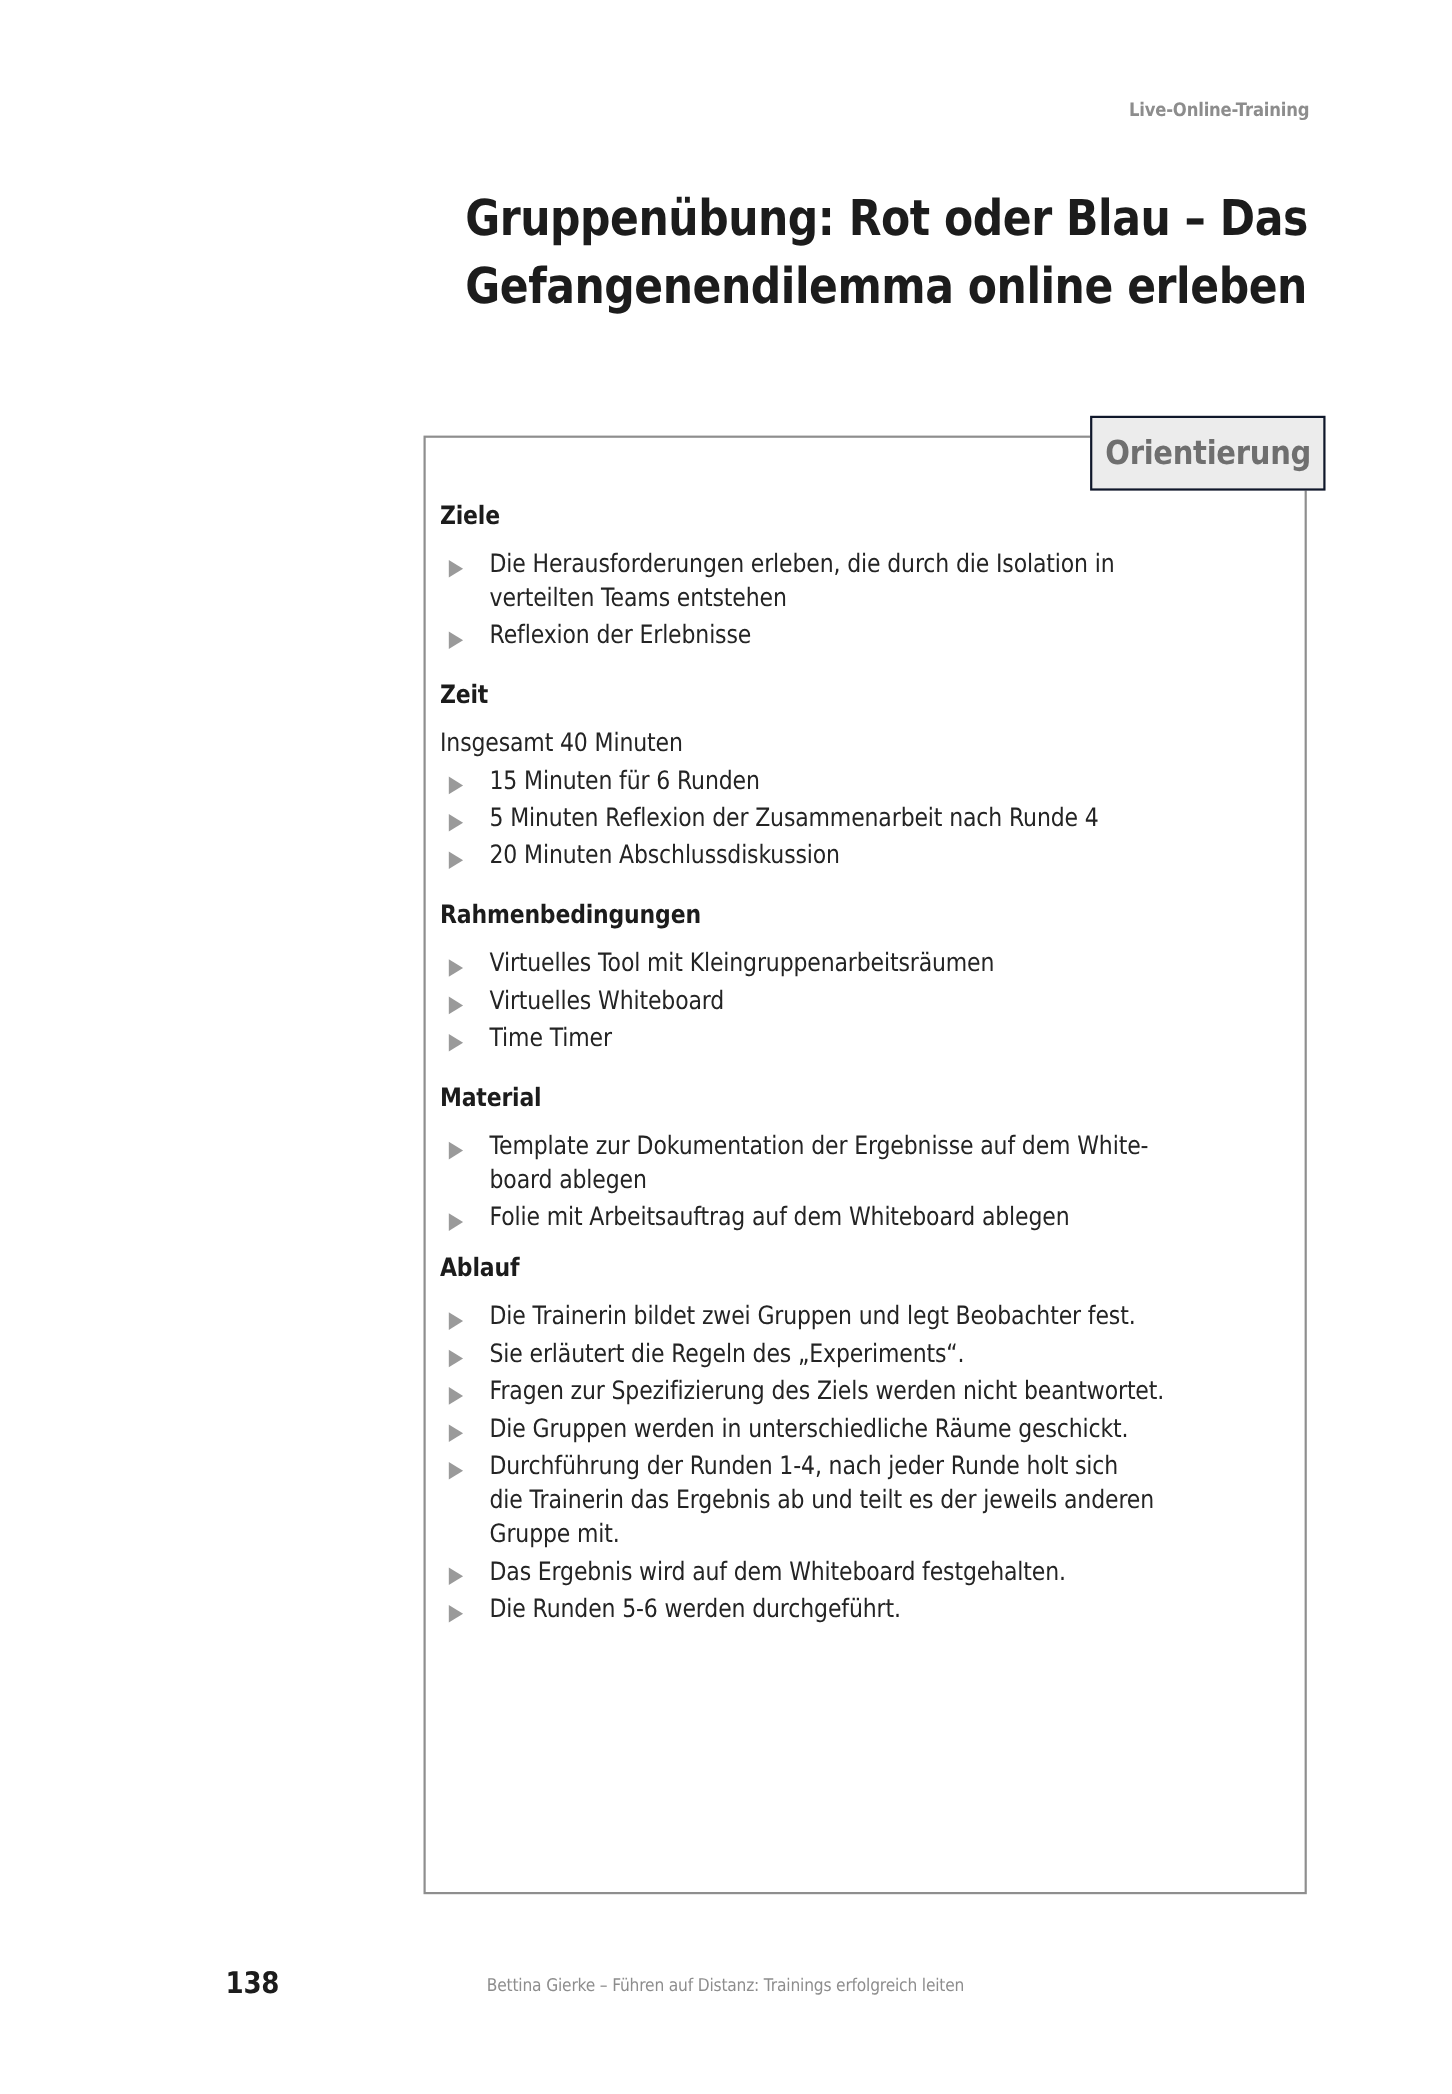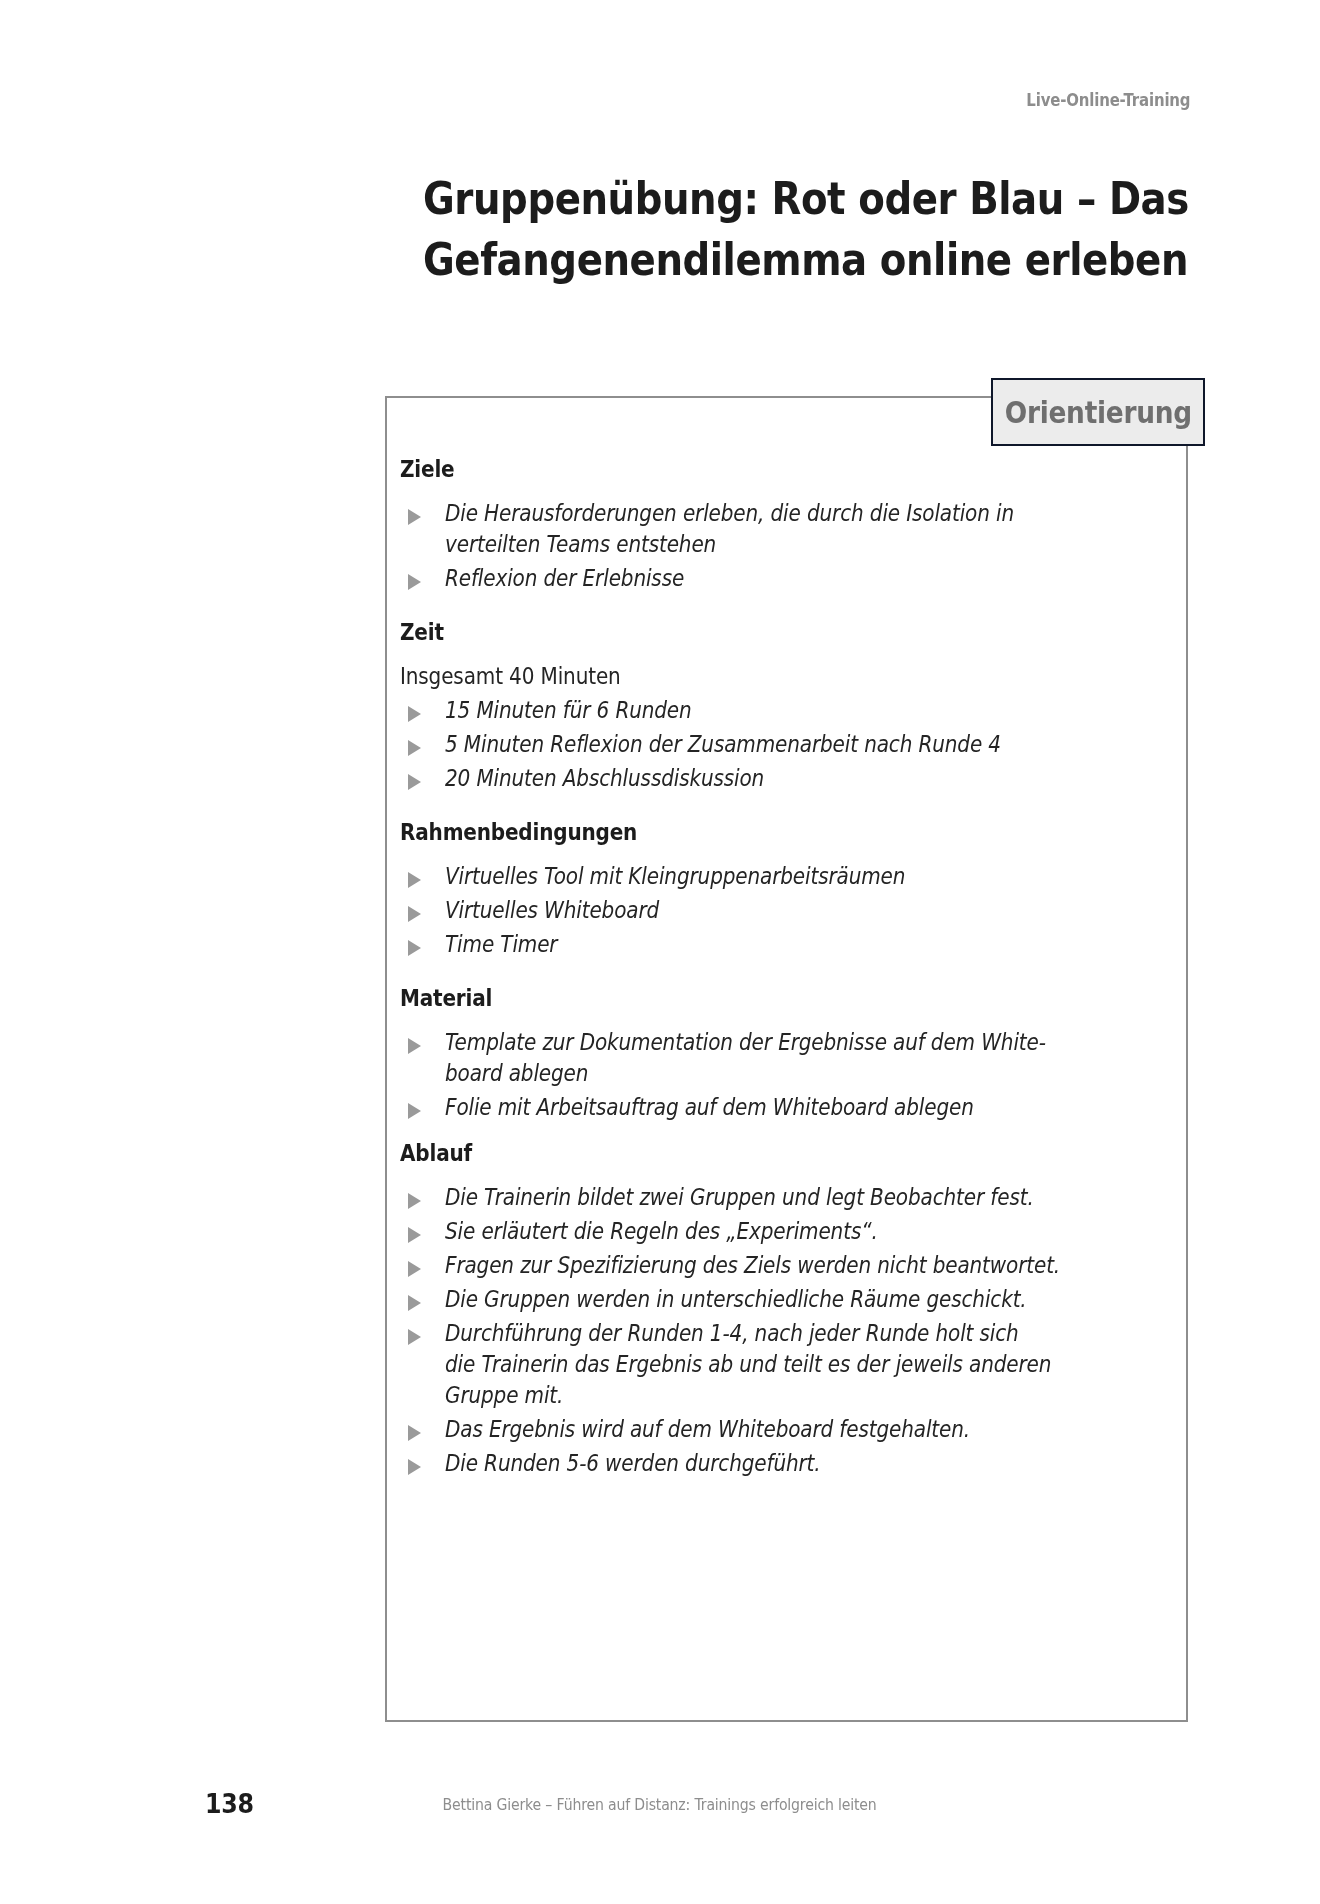--- a/index.html
+++ b/index.html
@@ -131,21 +131,20 @@
 
   ul.bullets {
     list-style: none;
     margin: 0;
     padding: 0;
   }
   ul.bullets li {
     position: relative;
     padding-left: 45px;
     margin: 0 0 3px 0;
-    font-style: italic;
   }
   ul.bullets li .tri {
     position: absolute;
     left: 8px;
     top: 11px;
     width: 0;
     height: 0;
     border-left: 13px solid #9a9a9a;
     border-top: 8px solid transparent;
     border-bottom: 8px solid transparent;

